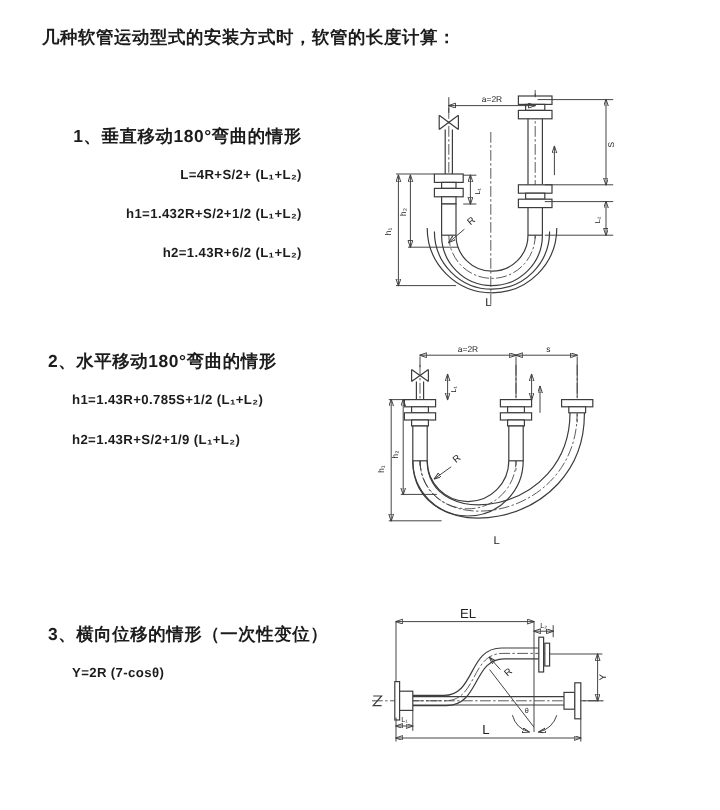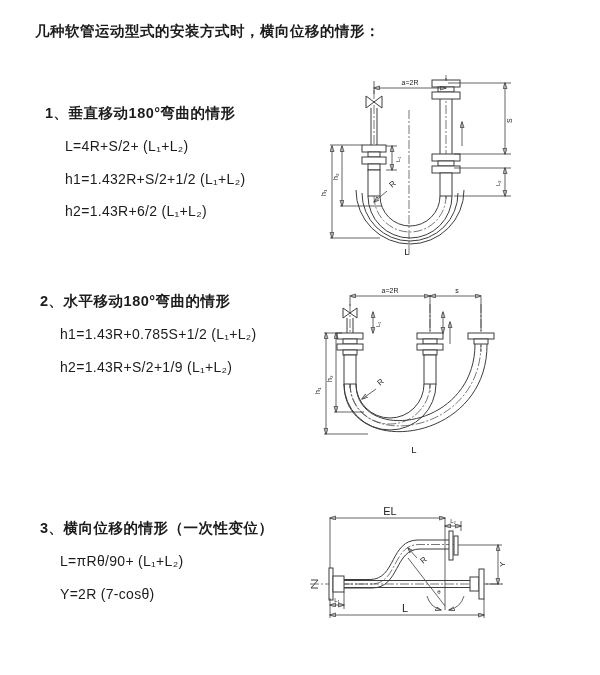--- a/index.html
+++ b/index.html
@@ -2,22 +2,22 @@
 <html><head>
 <meta charset="utf-8">
 <style>
   html,body{margin:0;padding:0;}
   body{width:600px;height:675px;background:#ffffff;position:relative;
        font-family:"Liberation Sans","DejaVu Sans",sans-serif;color:#1c1c1c;}
   .canvas{position:absolute;inset:0;width:600px;height:675px;background:#fff;overflow:hidden;}
   .title{position:absolute;left:35px;top:22px;font-size:14.5px;font-weight:bold;letter-spacing:.5px;}
   .sec{position:absolute;}
   .sec .heading{font-size:14.5px;font-weight:bold;letter-spacing:.5px;margin-bottom:7px;}
-  .sec .formula{font-size:14px;line-height:32.5px;padding-left:20px;letter-spacing:.3px;}
-  .sec1{left:45px;top:104px;}
+  .sec .formula{font-size:11px;line-height:32.5px;padding-left:20px;letter-spacing:.3px;font-weight:bold;}
+  .sec1{left:61px;top:104px;text-align:right;}
   .sec2{left:40px;top:292px;}
   .sec3{left:40px;top:519px;}
   .dgm{position:absolute;}
   .d1{left:312px;top:66px;}
   .d2{left:310px;top:282px;}
   .d3{left:298px;top:498px;}
   svg path,svg line,svg polyline{fill:none;stroke:#3d3d3d;stroke-width:1;}
   svg rect{fill:#fff;stroke:#3d3d3d;stroke-width:1;}
   svg rect.ht{stroke:#3d3d3d;}
   svg .dd{stroke-dasharray:9 2 2 2;stroke-width:.7;}
@@ -25,38 +25,37 @@
   svg text{fill:#222;stroke:none;font-family:"Liberation Sans","DejaVu Sans",sans-serif;font-size:7px;}
   svg text.t6{font-size:6px;} svg text.t7{font-size:7px;} svg text.t8{font-size:8px;}
   svg text.t9{font-size:9.5px;} svg text.t10{font-size:11px;}
   .mid{text-anchor:middle;}
 </style>
 </head>
 <body>
 
 <div class="canvas">
 
-  <div class="title">几种软管运动型式的安装方式时，横向位移的情形：</div>
+  <div class="title">几种软管运动型式的安装方式时，软管的长度计算：</div>
 
   <section class="sec sec1">
     <div class="heading">1、垂直移动180°弯曲的情形</div>
     <div class="formula">L=4R+S/2+ (L₁+L₂)</div>
     <div class="formula">h1=1.432R+S/2+1/2 (L₁+L₂)</div>
     <div class="formula">h2=1.43R+6/2 (L₁+L₂)</div>
   </section>
 
   <section class="sec sec2">
     <div class="heading">2、水平移动180°弯曲的情形</div>
     <div class="formula">h1=1.43R+0.785S+1/2 (L₁+L₂)</div>
     <div class="formula">h2=1.43R+S/2+1/9 (L₁+L₂)</div>
   </section>
 
   <section class="sec sec3">
     <div class="heading">3、横向位移的情形（一次性变位）</div>
-    <div class="formula">L=πRθ/90+ (L₁+L₂)</div>
     <div class="formula">Y=2R (7-cosθ)</div>
   </section>
 
   <svg class="dgm d1" width="256" height="196" viewBox="0 0 256 196">
     <defs>
       <marker id="ah1" markerWidth="8" markerHeight="6" refX="7" refY="2.5" orient="auto-start-reverse">
         <path d="M0,0 L7.5,2.5 L0,5 Z" fill="#3d3d3d" stroke="none"></path>
       </marker>
       <pattern id="ht1" width="4" height="4" patternUnits="userSpaceOnUse">
         <path d="M0,0 L4,4 M4,0 L0,4" stroke="#666" stroke-width=".5"></path>

